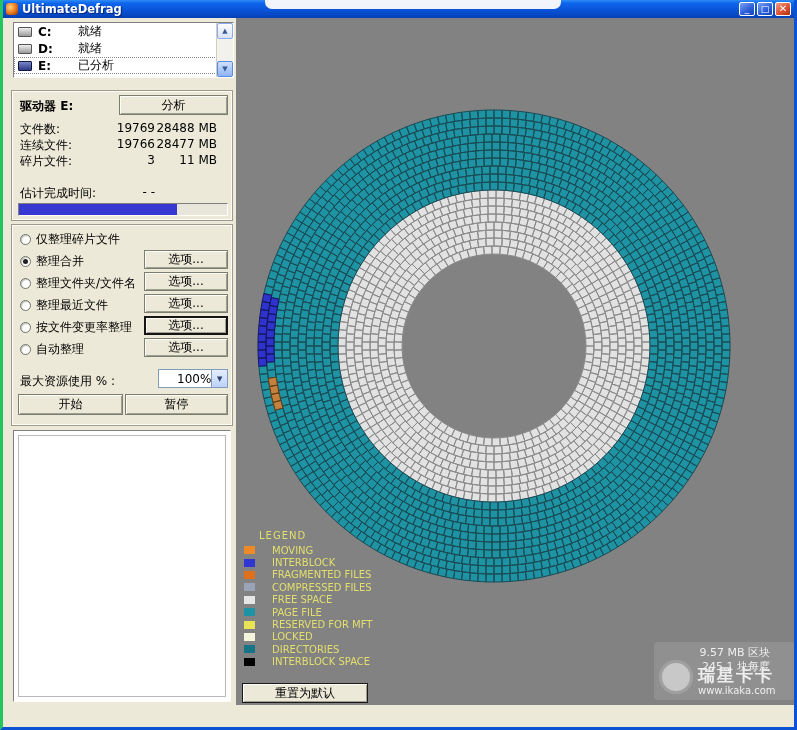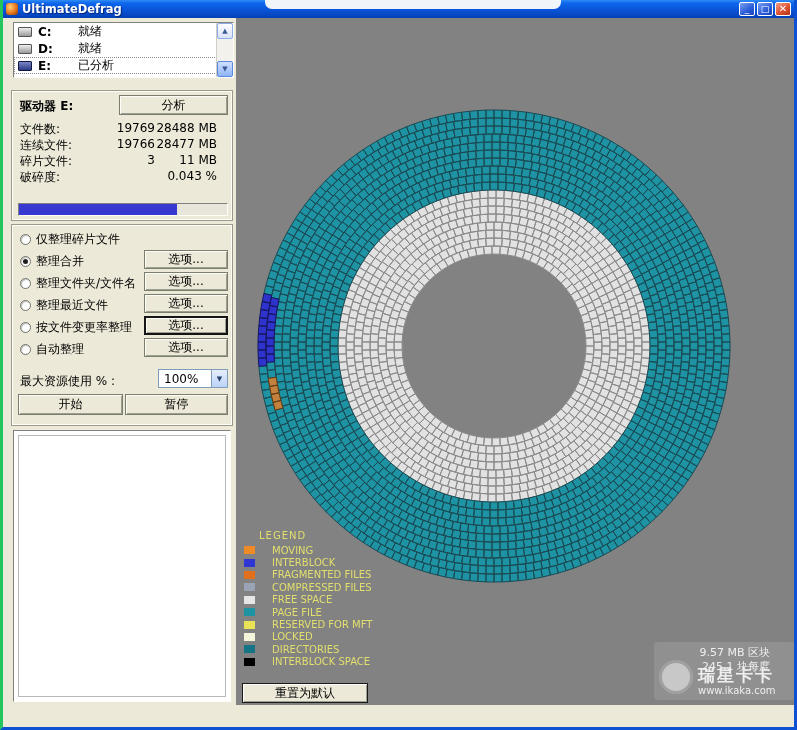--- a/index.html
+++ b/index.html
@@ -67,21 +67,21 @@
     border:1px solid; border-color:#808080 #fffef6 #fffef6 #808080; }
   .progress-fill { height:100%; width:0; }
   
   .radio-row { position:absolute; left:8px; height:16px; display:flex; align-items:center; gap:5px; white-space:nowrap; }
   .radio { width:11px; height:11px; border-radius:50%; background:#fff; border:1px solid #707468;
     box-shadow:inset 1px 1px 1px rgba(0,0,0,.25); position:relative; flex:0 0 11px; }
   .radio.sel::after { content:""; position:absolute; left:2px; top:2px; width:5px; height:5px; border-radius:50%; background:#202020; }
   .opt-btn { left:132px; width:84px; height:19px; }
   .resource-label { position:absolute; left:8px; top:148px; white-space:nowrap; }
   .combo { position:absolute; left:146px; top:144px; width:70px; height:19px; background:#fff;
-    border:1px solid #7f9db9; display:flex; align-items:center; }
+    border:1px solid #7f9db9; display:flex; align-items:center;padding-left:13px; }
   .combo-value { flex:1; padding-left:5px; }
   .combo-arrow { width:16px; height:100%; background:linear-gradient(#e6eefc,#bcd2f8); border-left:1px solid #7f9db9;
     display:flex; align-items:center; justify-content:center; font-size:7px; color:#26436e; }
   .start-btn { left:6px; top:169px; width:105px; height:21px; }
   .pause-btn { left:113px; top:169px; width:103px; height:21px; }
   
   .log-box { position:absolute; left:10px; top:412px; width:218px; height:272px; }
   .log-inner { position:absolute; inset:4px; border:1px solid #b8b8b8; background:#fff; }
   
   #disk-svg { position:absolute; left:0; top:0; }
@@ -167,24 +167,24 @@
         <div class="stat-row" style="top:46px">
           <span class="stat-label">连续文件:</span>
           <span class="stat-count">19766</span>
           <span class="stat-size">28477 MB</span>
         </div>
         <div class="stat-row" style="top:62px">
           <span class="stat-label">碎片文件:</span>
           <span class="stat-count">3</span>
           <span class="stat-size">11 MB</span>
         </div>
-        <div class="stat-row" style="top:78px">
-          <span class="stat-label">破碎度:</span>
-          <span class="stat-count"></span>
-          <span class="stat-size">0.043 %</span>
+        <div class="stat-row" style="top:94px">
+          <span class="stat-label">估计完成时间:</span>
+          <span class="stat-count">- -</span>
+          <span class="stat-size"></span>
         </div>
 
         <div class="progress-track">
           <div class="progress-fill" style="width: 76%; background: rgb(55, 55, 210);"></div>
         </div>
       </div>
 
       <div class="group options-group">
         <div class="radio-row" style="top:6px">
           <span class="radio"></span>

